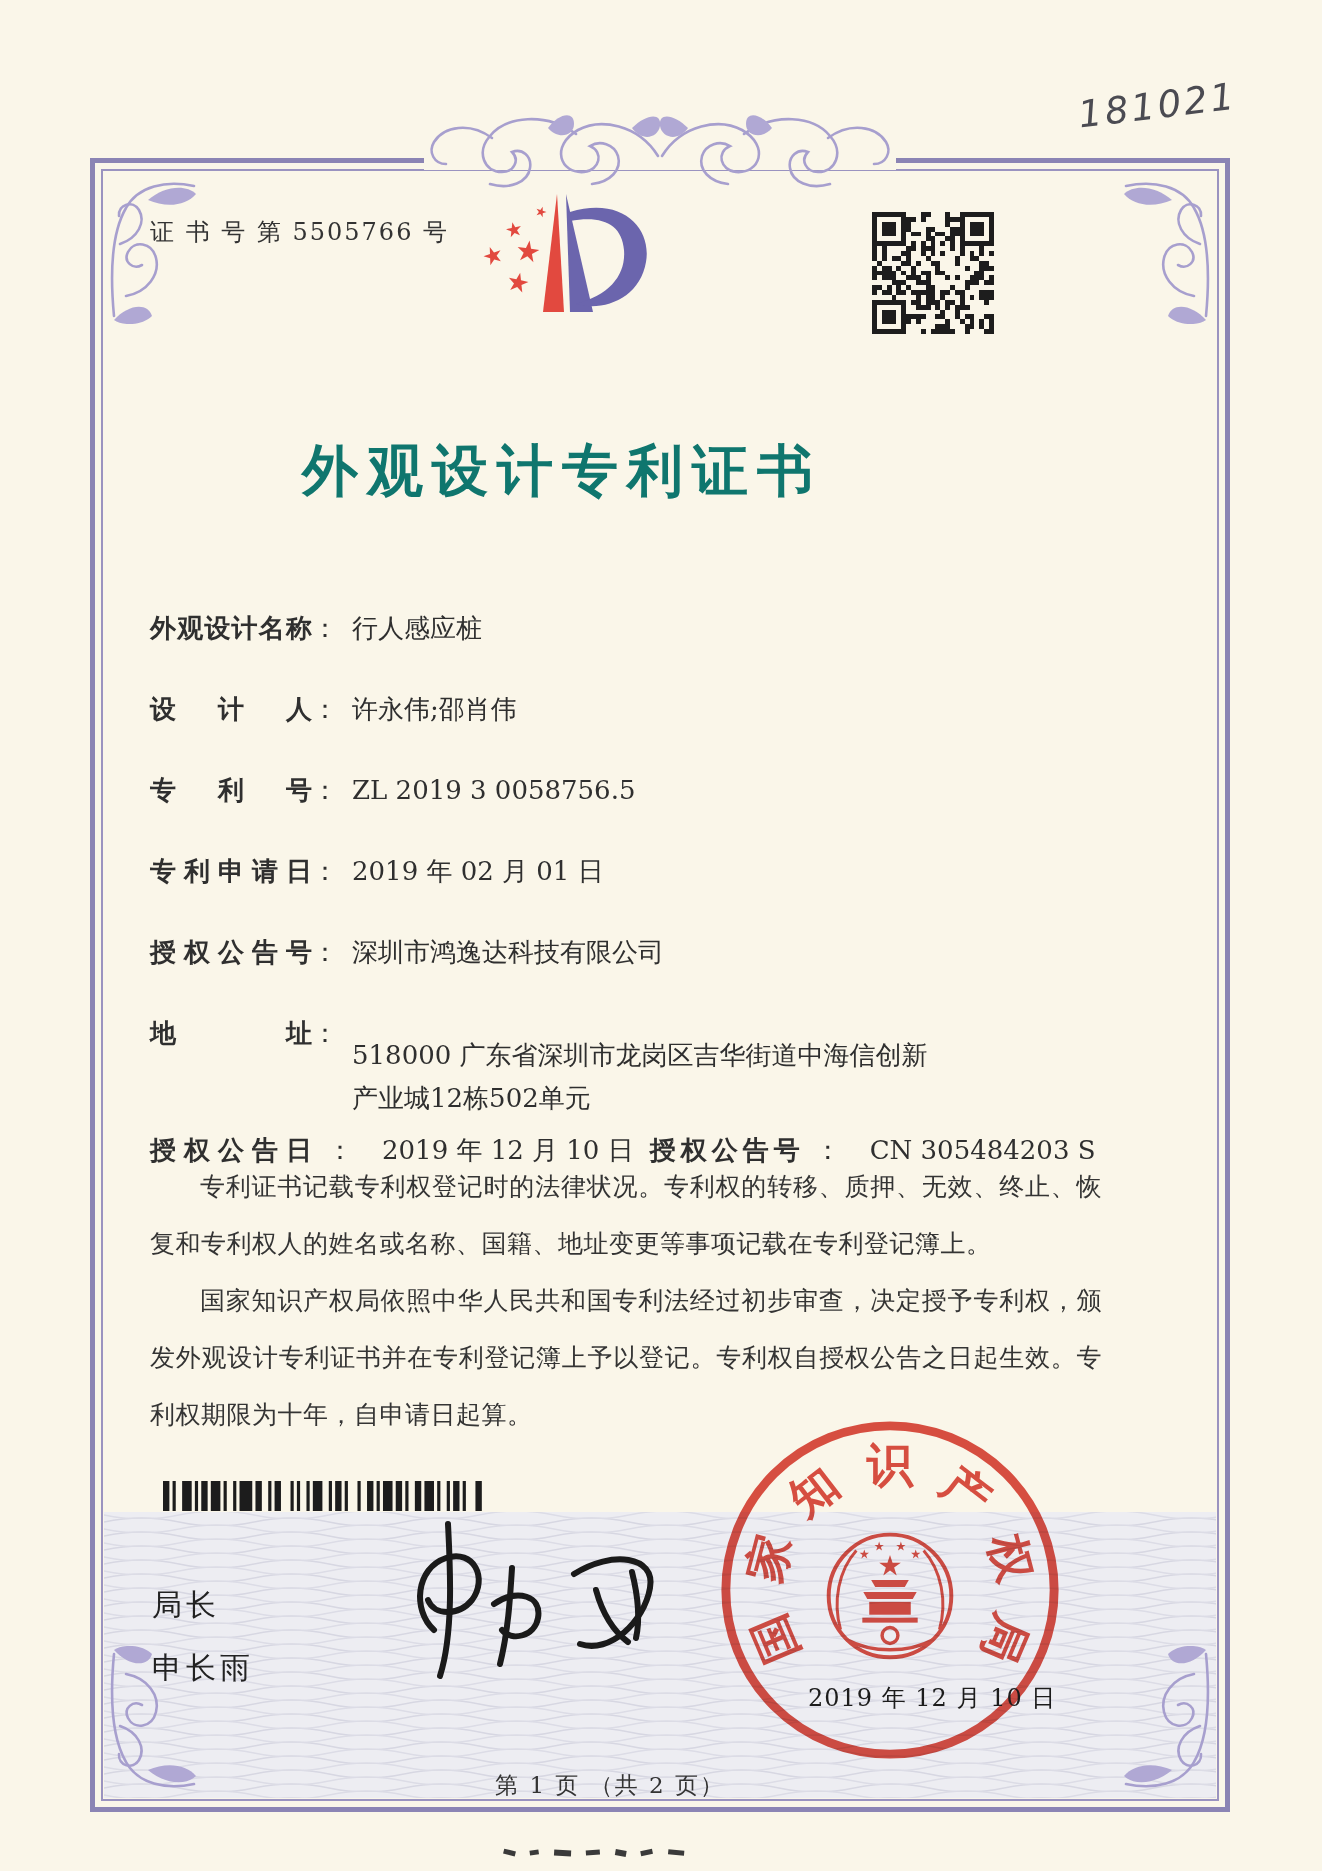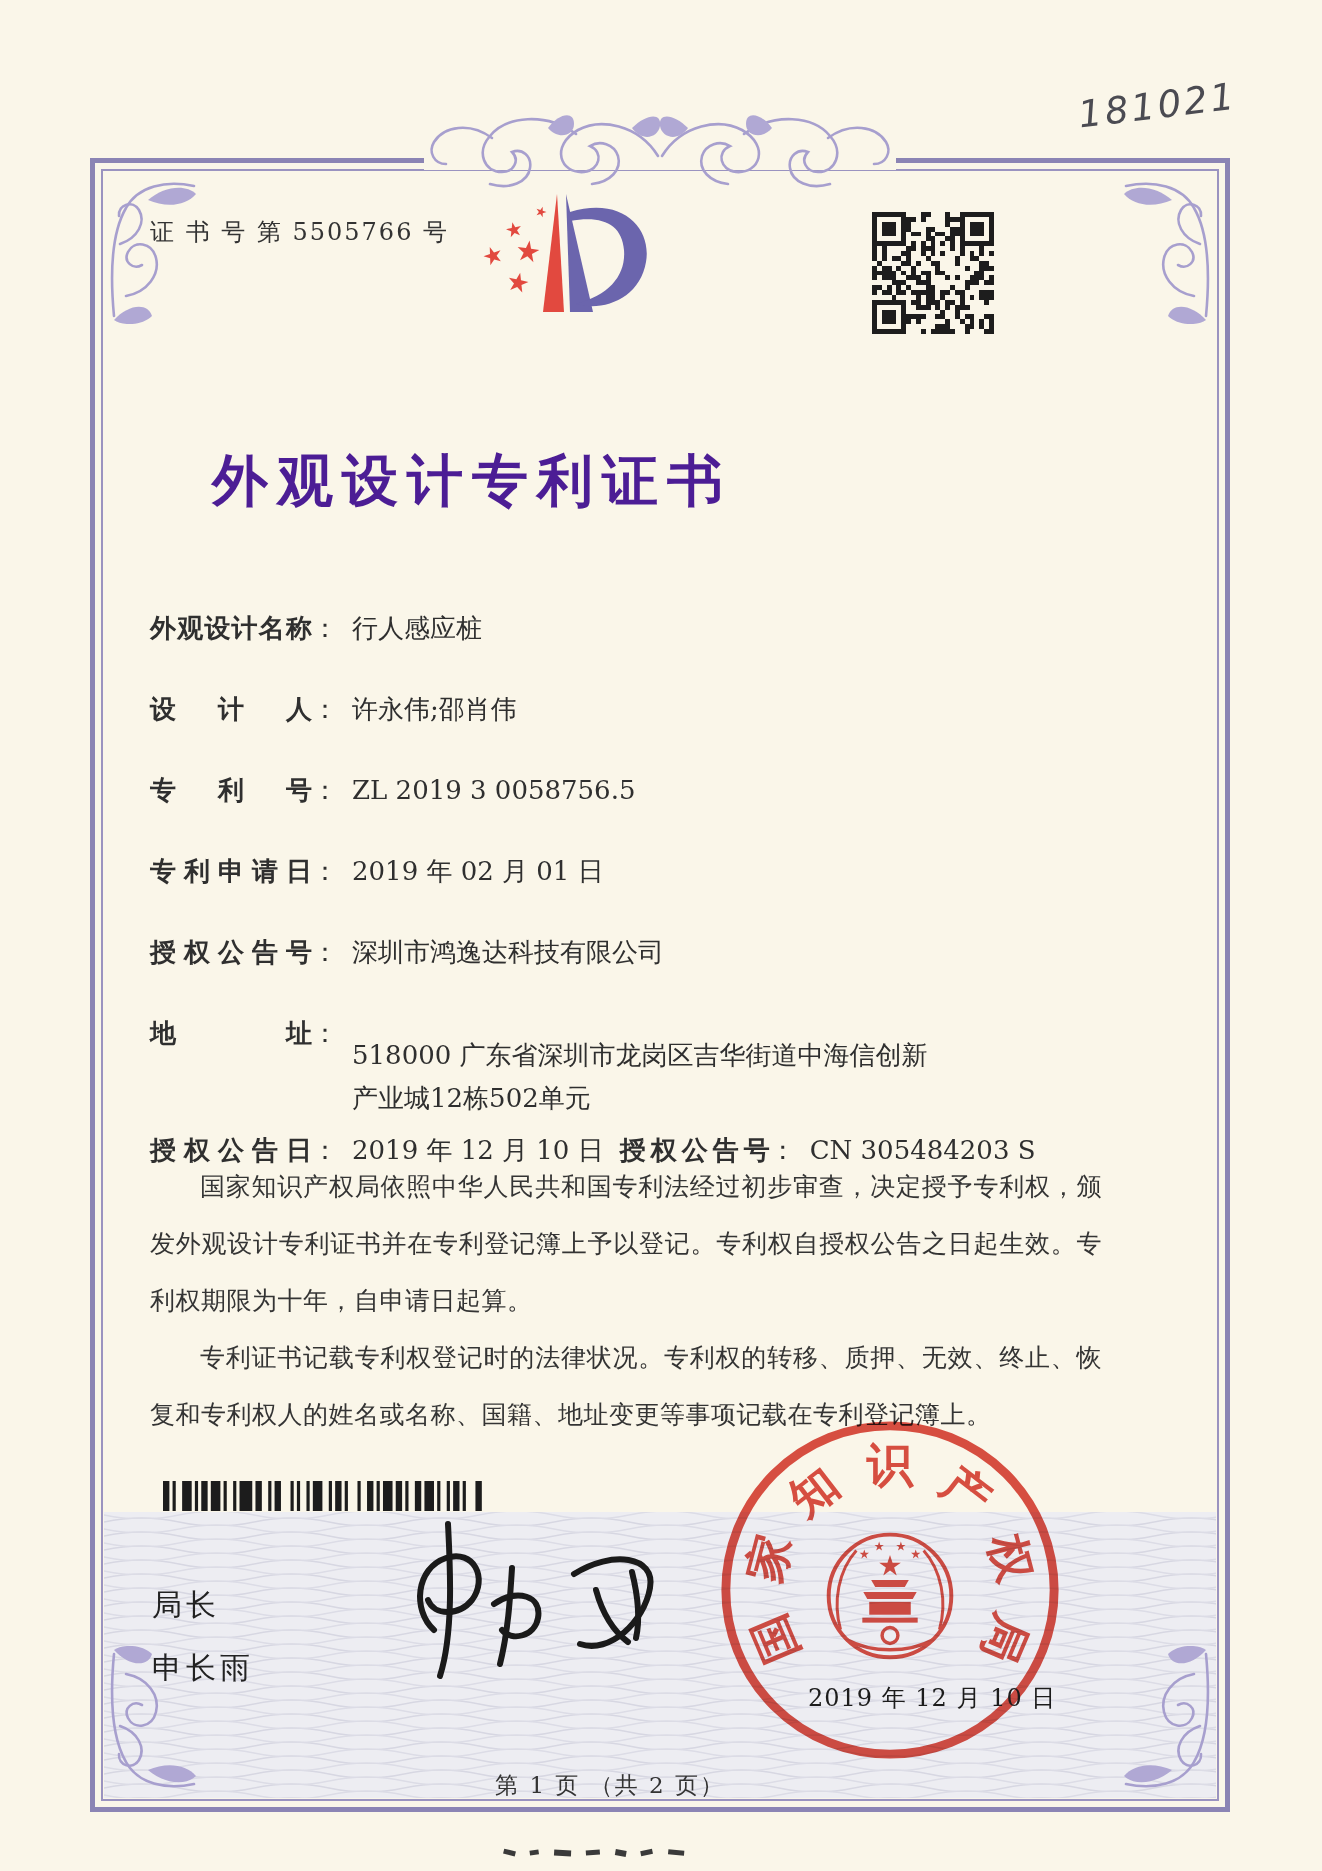--- a/index.html
+++ b/index.html
@@ -23,32 +23,32 @@
   .orn{z-index:3;}
   .orn path{stroke:#a79fce;stroke-width:2.6;fill:none;stroke-linecap:round;}
   .orn .leaf{fill:#b0a8d4;stroke:none;}
   .corner{width:150px;height:150px;}
 
   .certno{left:150px;top:216px;font-size:24px;letter-spacing:2px;color:#333;z-index:4;}
 
   .logo{left:462px;top:188px;z-index:4;}
   .qr{left:872px;top:212px;z-index:4;}
 
-  .title{left:212px;top:444px;width:700px;text-align:left;font-size:56px;font-weight:700;
-         letter-spacing:9px;color:#4c1d95;z-index:4;}
+  .title{left:212px;top:434px;width:700px;text-align:center;font-size:56px;font-weight:700;
+         letter-spacing:9px;color:#0f766e;z-index:4;}
 
   .fields{left:150px;top:608px;width:950px;z-index:4;font-size:26px;}
   .frow{display:flex;line-height:40px;margin-bottom:41px;}
   .flabel{width:162px;text-align:justify;text-align-last:justify;flex:0 0 auto;font-weight:bold;}
   .fcolon{flex:0 0 auto;margin-right:14px;}
   .fvalue{flex:0 1 auto;}
   .frow-addr{margin-bottom:10px;}
   .frow-addr .fvalue{width:600px;word-break:break-all;line-height:43px;margin-top:21px;}
   .grant{display:flex;}
-  .grant .pair{display:flex;}
+  .grant .pair{display:flex;gap:15px;}
   .grant .pair2{margin-left:16px;}
   .grant .pair2 .flabel{width:150px;}
 
   .paras{left:150px;top:1158px;width:952px;z-index:4;font-size:25px;line-height:57px;
          text-align:justify;letter-spacing:0.5px;color:#343434;}
   .paras p{margin:0;text-indent:2em;}
 
   .barcode{left:163px;top:1481px;z-index:4;}
 
   .director{left:152px;top:1576px;z-index:4;font-family:Liberation Mono, monospace;
@@ -527,22 +527,22 @@
       </span>
       <span class="pair pair2">
         <span class="flabel">授权公告号</span>
           <span class="fcolon">：</span>
         <span class="fvalue">CN 305484203 S</span>
       </span>
     </div>
   </div>
 
   <div class="abs paras">
+    <p>专利证书记载专利权登记时的法律状况。专利权的转移、质押、无效、终止、恢复和专利权人的姓名或名称、国籍、地址变更等事项记载在专利登记簿上。</p>
     <p>国家知识产权局依照中华人民共和国专利法经过初步审查，决定授予专利权，颁发外观设计专利证书并在专利登记簿上予以登记。专利权自授权公告之日起生效。专利权期限为十年，自申请日起算。</p>
-    <p>专利证书记载专利权登记时的法律状况。专利权的转移、质押、无效、终止、恢复和专利权人的姓名或名称、国籍、地址变更等事项记载在专利登记簿上。</p>
   </div>
 
   <svg class="abs barcode" width="322" height="30">
     <g id="barcode-bars" fill="#1c1c1c">
         <rect x="0.00" y="0" width="6.38" height="30"></rect>
         <rect x="9.56" y="0" width="3.19" height="30"></rect>
         <rect x="19.13" y="0" width="9.56" height="30"></rect>
         <rect x="31.88" y="0" width="3.19" height="30"></rect>
         <rect x="38.26" y="0" width="6.38" height="30"></rect>
         <rect x="47.82" y="0" width="9.56" height="30"></rect>

